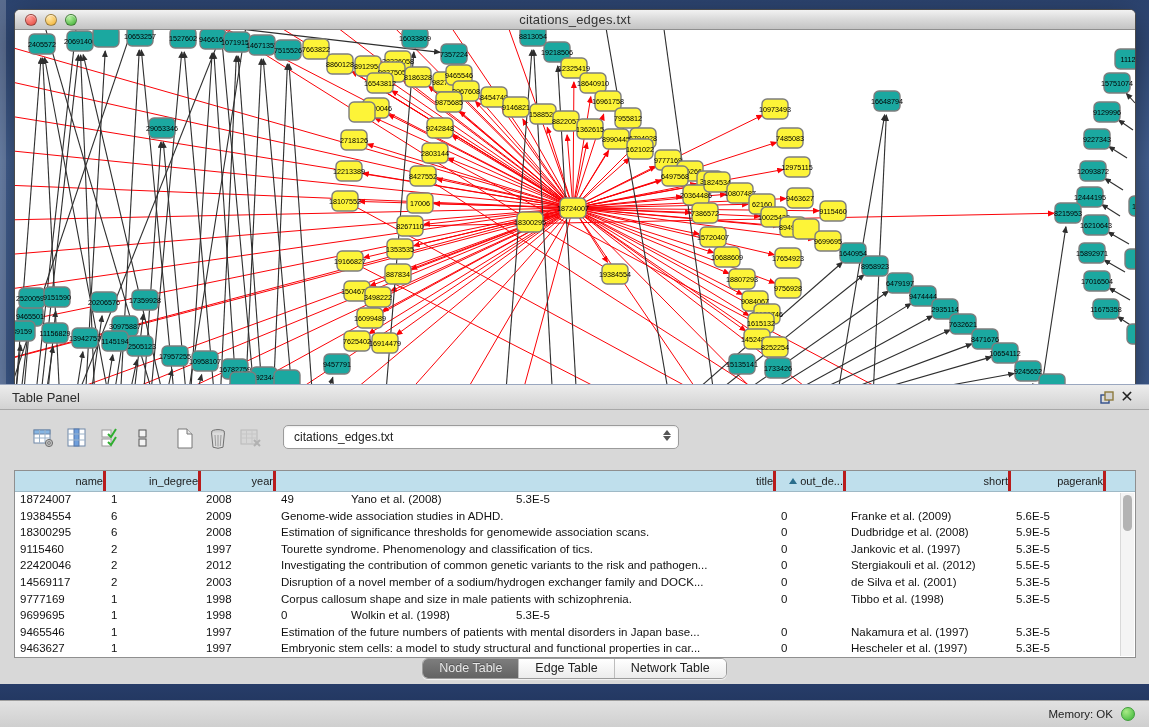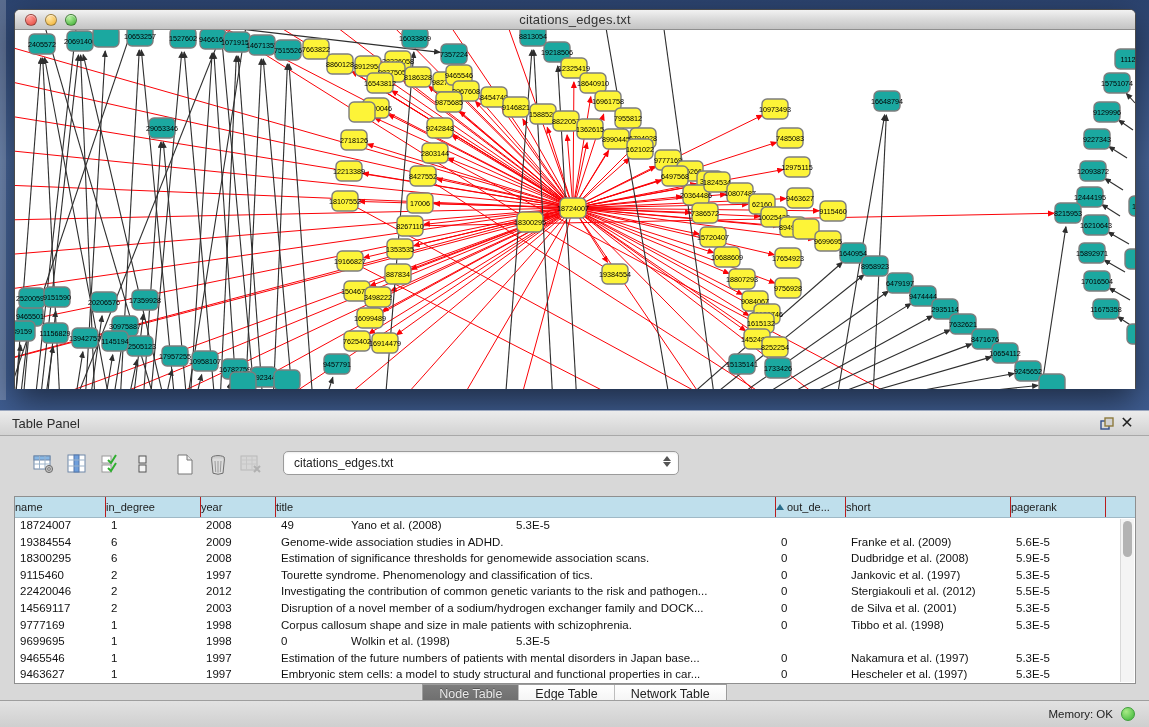--- a/index.html
+++ b/index.html
@@ -21,21 +21,21 @@
          box-shadow:inset 0 1px 1px rgba(255,255,255,.6); }
   .light.red    { background:radial-gradient(circle at 35% 30%, #ff9d96, #ec5f55 70%); }
   .light.yellow { background:radial-gradient(circle at 35% 30%, #ffe7a8, #f5bf4f 70%); }
   .light.green  { background:radial-gradient(circle at 35% 30%, #b5f0a0, #5cc04e 70%); }
   .win-title { position:absolute; left:0; right:0; text-align:center; font-size:13px;
          color:#333; letter-spacing:.2px; }
   .canvas-wrap { position:relative; width:1120px; height:359px; background:#fff; overflow:hidden; }
   svg.net { position:absolute; left:0; top:0; }
 
   
-  .table-panel { position:absolute; left:0; top:410px; width:1149px; height:300px; background:#d8d8d8; }
+  .table-panel { position:absolute; left:0; top:384px; width:1149px; height:300px; background:#d8d8d8; }
   .panel-header { height:26px; background:linear-gradient(180deg,#ececec,#d2d2d2);
          border-top:1px solid #9aa7bf; border-bottom:1px solid #a8a8a8;
          display:flex; align-items:center; font-size:13px; color:#2b2b2b; padding:0 12px; }
   .panel-header .spacer { flex:1; }
   .hdr-icon { width:20px; height:18px; display:flex; align-items:center; justify-content:center; cursor:default; }
   .close-x { font-size:16px; font-weight:bold; color:#222; line-height:14px; }
 
   .toolbar { position:absolute; left:0; top:36px; width:100%; height:36px; display:flex;
          align-items:center; padding-left:30px; }
   .tb-btn { width:28px; height:26px; margin-right:5px; display:flex; align-items:center;
@@ -48,34 +48,34 @@
          box-shadow:inset 0 1px 2px rgba(0,0,0,.08); }
   .stepper { position:absolute; right:7px; top:4px; display:flex; flex-direction:column; gap:1px; }
   .stepper span { width:0; height:0; border-left:4px solid transparent; border-right:4px solid transparent; }
   .step-up   { border-bottom:5px solid #555; }
   .step-down { border-top:5px solid #555; }
 
   .data-table { position:absolute; left:14px; top:86px; width:1122px; height:188px;
          background:#fff; border:1px solid #8f8f8f; overflow:hidden; }
   .t-header { display:flex; height:21px; background:#bfdfec; border-bottom:1px solid #9fb9c6; }
   .t-header .hcell { font-size:11px; color:#1b1b1b; display:flex; align-items:center;
-         justify-content:flex-start; border-right:1px solid #b91c1c; overflow:hidden; white-space:nowrap; }
+         justify-content:flex-end; border-right:3px solid #b91c1c; overflow:hidden; white-space:nowrap; }
   .sort-tri { width:0; height:0; border-left:4px solid transparent; border-right:4px solid transparent;
          border-bottom:6px solid #2a6e8c; margin-right:3px; }
   .t-row { display:flex; height:16.6px; background:#fff; }
   .t-row .cell { font-size:11.5px; color:#111; padding:1px 4px 0 5px; white-space:nowrap;
          overflow:hidden; }
   .v-scroll { position:absolute; right:1px; top:22px; width:14px; bottom:1px; background:#f4f4f4;
          border-left:1px solid #d9d9d9; }
   .v-thumb { position:absolute; left:2px; top:2px; width:9px; height:36px; border-radius:5px;
          background:#b3b3b3; }
 
   .tabs-row { position:absolute; left:0; top:274px; width:100%; display:flex; justify-content:center; }
-  .segmented { display:flex; border:1px solid #9c9c9c; border-radius:0; overflow:hidden;
-         background:#fdfdfd; box-shadow:0 1px 1px rgba(255,255,255,.7); height:31px; }
+  .segmented { display:flex; border:1px solid #9c9c9c; border-radius:6px; overflow:hidden;
+         background:#fdfdfd; box-shadow:0 1px 1px rgba(255,255,255,.7); height:21px; }
   .segment { font-size:12.5px; color:#222; padding:2px 16px 0; border-right:1px solid #bdbdbd;
          background:linear-gradient(180deg,#ffffff,#ececec); }
   .segment:last-child { border-right:none; }
   .segment.active { background:linear-gradient(180deg,#7d7d7d,#636363); color:#e8e8e8;
          text-shadow:0 -1px 0 rgba(0,0,0,.3); }
 
   .statusbar { position:absolute; left:0; top:700px; width:1149px; height:27px;
          background:linear-gradient(180deg,#e2e2e2,#cfcfcf); border-top:1px solid #9e9e9e;
          display:flex; align-items:center; justify-content:flex-end; padding-right:14px; }
   .mem-label { font-size:11.5px; color:#222; margin-right:8px; }

